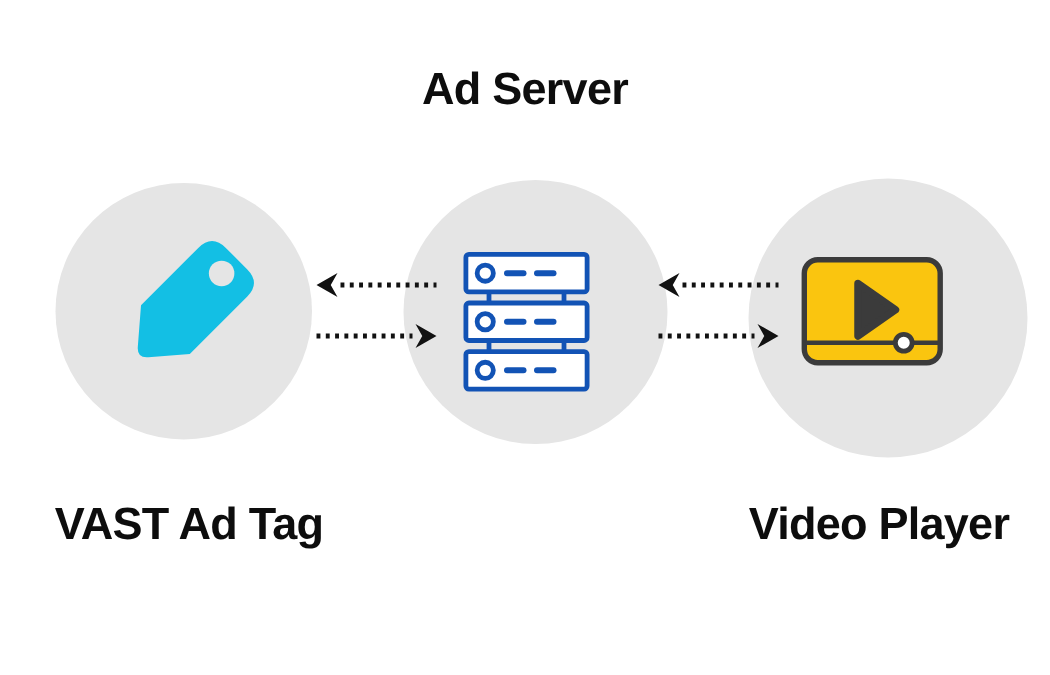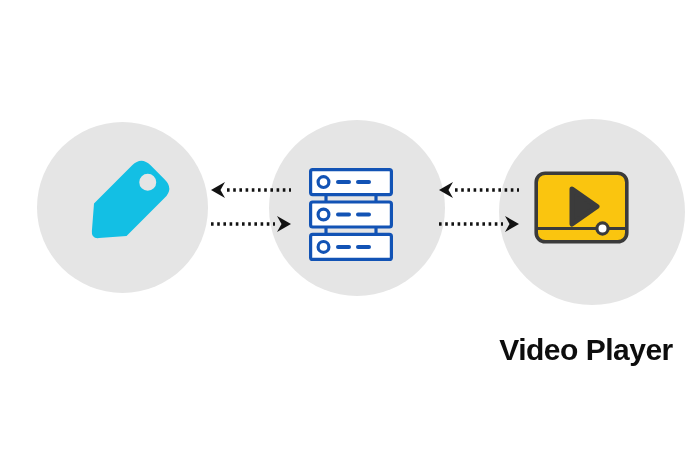--- a/index.html
+++ b/index.html
@@ -39,20 +39,21 @@
   }
   .title{top:45px;left:0;width:700px;}
   .label-tag{top:335px;left:1px;width:250px;}
   .label-player{top:335px;left:461px;width:250px;}
 </style>
 </head>
 <body>
 
 <div class="canvas">
 
+  <div class="diagram-text title">Ad Server</div>
 
   <div class="node-circle circle-tag"></div>
   <div class="node-circle circle-server"></div>
   <div class="node-circle circle-player"></div>
 
   <svg class="icon-svg tag-svg" width="96" height="96" viewBox="0 0 96 96">
     <g transform="rotate(-45 48 48)">
       <path d="M30,25 H84 Q97,25 97,38 V58 Q97,71 84,71 H30 L9,53 Q3,48 9,43 Z" style="fill:var(--tag-icon,#13bfe4)"></path>
       <circle cx="83" cy="48" r="8.5" style="fill:var(--node-circle,#e5e5e5)"></circle>
     </g>
@@ -103,16 +104,17 @@
     <g>
       <line x1="20" y1="12" x2="84" y2="12" style="stroke:var(--arrow,#121212)" stroke-width="3.4" stroke-dasharray="2.6 3.6"></line>
       <path d="M18,4 L4,12 L18,20 L13.5,12 Z" style="fill:var(--arrow,#121212)"></path>
     </g>
     <g>
       <line x1="4" y1="46" x2="68" y2="46" style="stroke:var(--arrow,#121212)" stroke-width="3.4" stroke-dasharray="2.6 3.6"></line>
       <path d="M70,38 L84,46 L70,54 L74.5,46 Z" style="fill:var(--arrow,#121212)"></path>
     </g>
   </svg>
 
+  <div class="diagram-text label-tag">VAST Ad Tag</div>
 
   <div class="diagram-text label-player">Video Player</div>
 
 </div>
 
 </body></html>

